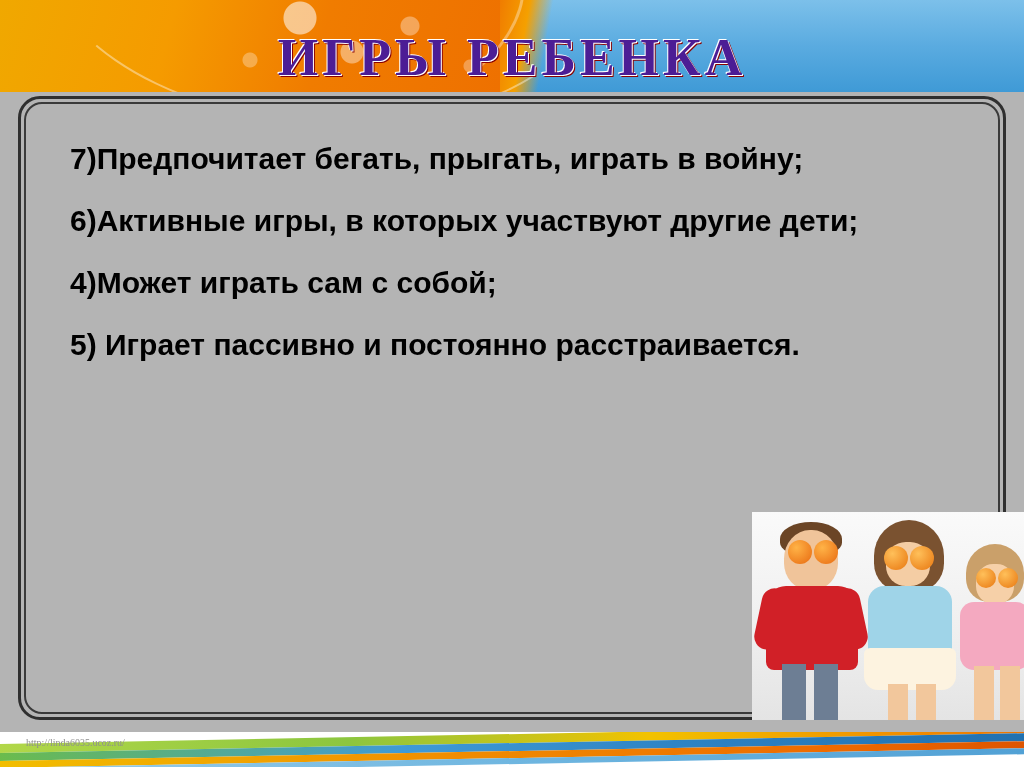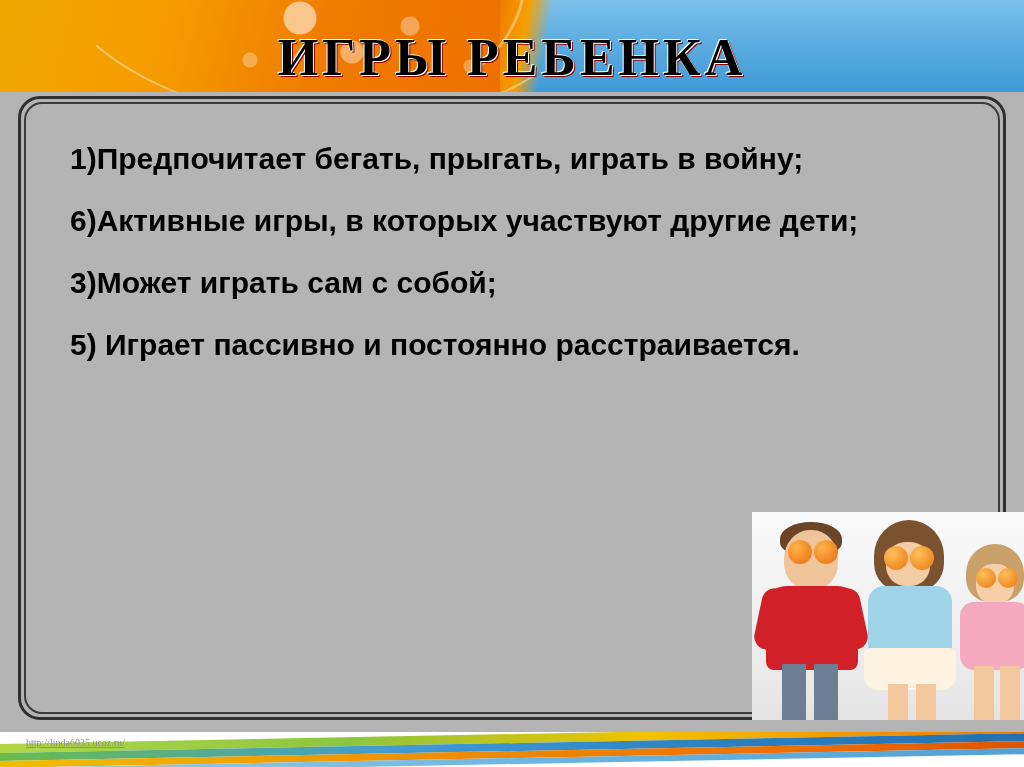--- a/index.html
+++ b/index.html
@@ -118,21 +118,21 @@
   
   .title {
     position: absolute;
     left: 0; top: 28px;
     width: 1024px;
     text-align: center;
     font-family: "Liberation Serif", serif;
     font-size: 52px;
     font-weight: bold;
     letter-spacing: 4px;
-    color: #000000;
+    color: #4c1d95;
     text-shadow:
       1px 1px 0 #ffffff,
       2px 2px 0 #8a0000,
       -1px -1px 0 #ffffff;
   }
 
   
   .list {
     position: absolute;
     left: 70px;
@@ -210,21 +210,20 @@
   .bb3 { top: 19px; background: linear-gradient(90deg, #f2c200 0%, #f08c00 45%, #ee6b00 78%, #d94f00 100%); height: 7px; }
   .bb4 { top: 26px; background: linear-gradient(90deg, #9fd0ea 0%, #6fb6e0 50%, #4f9fd4 100%); height: 6px; }
 
   .watermark {
     position: absolute;
     left: 26px;
     top: 737px;
     font-family: "Liberation Serif", serif;
     font-size: 10px;
     color: #8f8f8f;
-    text-decoration: underline;
   }
 </style>
 </head>
 <body>
 
 <div class="slide">
 
   <div class="top-band">
     <div class="top-orange"></div>
     <div class="top-blue"></div>
@@ -236,27 +235,27 @@
 
   <div class="body-area">
     <div class="frame-outer"></div>
     <div class="frame-inner"></div>
   </div>
 
   <div class="title">ИГРЫ  РЕБЕНКА</div>
 
   <div class="list">
     <div class="list-item">
-      <span class="cont-first">1)Предпочитает бегать, прыгать, играть в войну;</span>
+      <span class="cont-first">7)Предпочитает бегать, прыгать, играть в войну;</span>
     </div>
     <div class="list-item">
       <span class="cont-first">6)Активные игры, в которых участвуют другие дети;</span>
     </div>
     <div class="list-item">
-      <span class="cont-first">3)Может играть сам с собой;</span>
+      <span class="cont-first">4)Может играть сам с собой;</span>
     </div>
     <div class="list-item">
       <span class="cont-first">5) Играет пассивно и постоянно расстраивается.</span>
     </div>
   </div>
 
   <div class="photo">
     <div class="bg"></div>
 
     <div class="kid boy-hair"></div>

